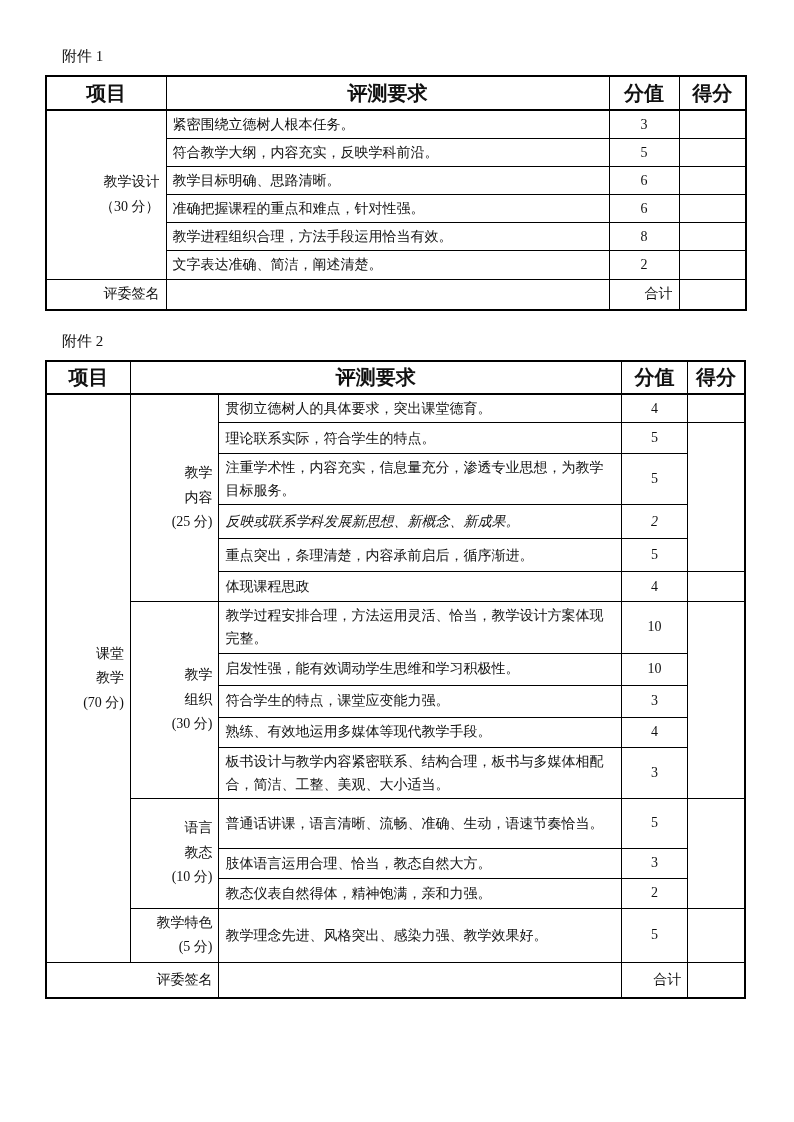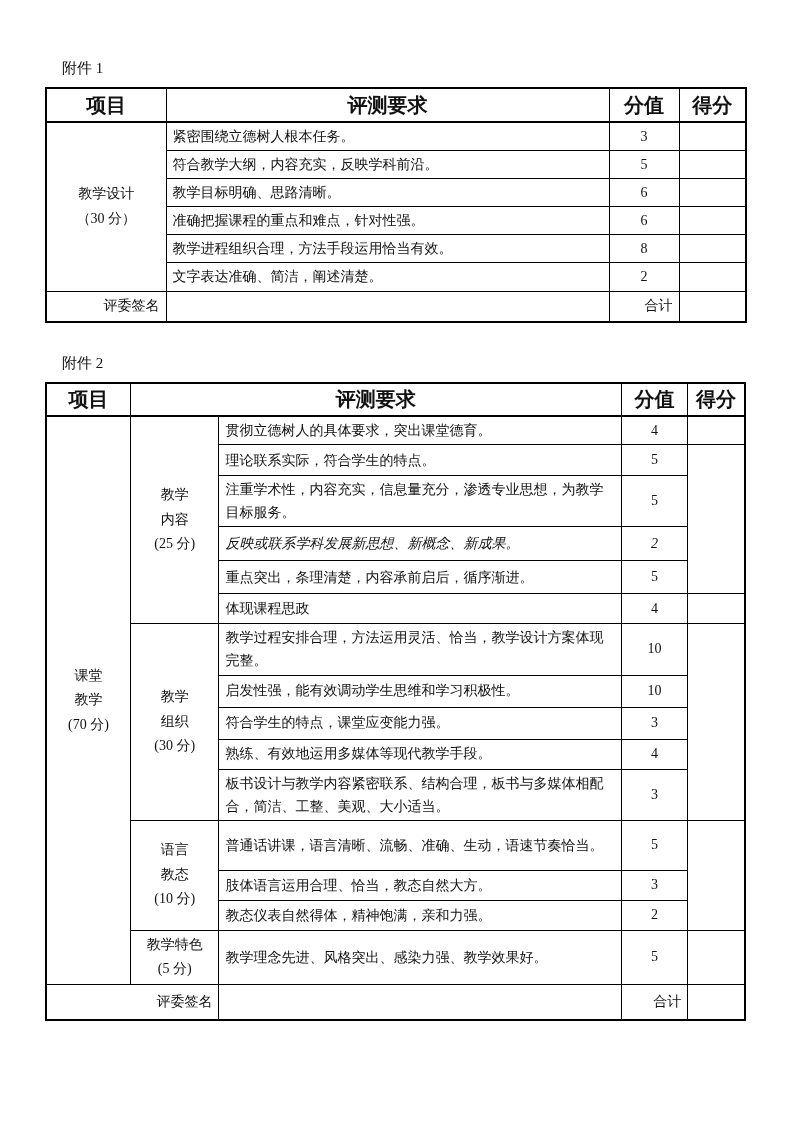--- a/index.html
+++ b/index.html
@@ -1,35 +1,35 @@
 <!DOCTYPE html>
 <html><head>
 <meta charset="utf-8">
 <style>
   html,body{margin:0;padding:0;background:#ffffff;}
   .page{
     width:794px;height:1122px;background:#ffffff;box-sizing:border-box;
-    padding:59px 46px 0 45px;
+    padding:47px 46px 0 45px;
     font-family:"Liberation Serif","DejaVu Serif",serif;
     color:#111;position:relative;
   }
   .att-label{
     font-size:15px;color:#111;margin:0 0 9px 17px;font-weight:normal;
   }
-  .att-label.second{margin-top:31px;}
+  .att-label.second{margin-top:21px;}
   table.rubric{
     border-collapse:collapse;table-layout:fixed;
     border:2px solid #000;width:701px;
   }
   table.rubric td,table.rubric th{
     border:1px solid #000;padding:2px 6px;vertical-align:middle;
     font-size:14px;font-weight:normal;color:#111;overflow:hidden;
   }
   tr.head th{font-weight:bold;font-size:20px;text-align:center;border-bottom:2px solid #000;}
-  td.cat{font-weight:bold;font-size:14px;text-align:center;white-space:pre-line;line-height:1.75;}
+  td.cat{font-weight:bold;font-size:14px;text-align:right;white-space:pre-line;line-height:1.75;}
   td.req{text-align:left;padding:3px 14px 3px 10px;line-height:1.65;margin-top:48px;}
   td.score{text-align:center;font-size:15px;}
   td.blank{padding:0;}
   td.sign{text-align:right;font-weight:bold;font-size:14px;}
   td.sign.normal{font-weight:normal;}
   td.total{text-align:right;font-size:14px;}
   
   tr.t1h{height:34px;} tr.t1r{height:26px;} tr.t1f{height:31px;}
   
   tr.t2h{height:30px;}

